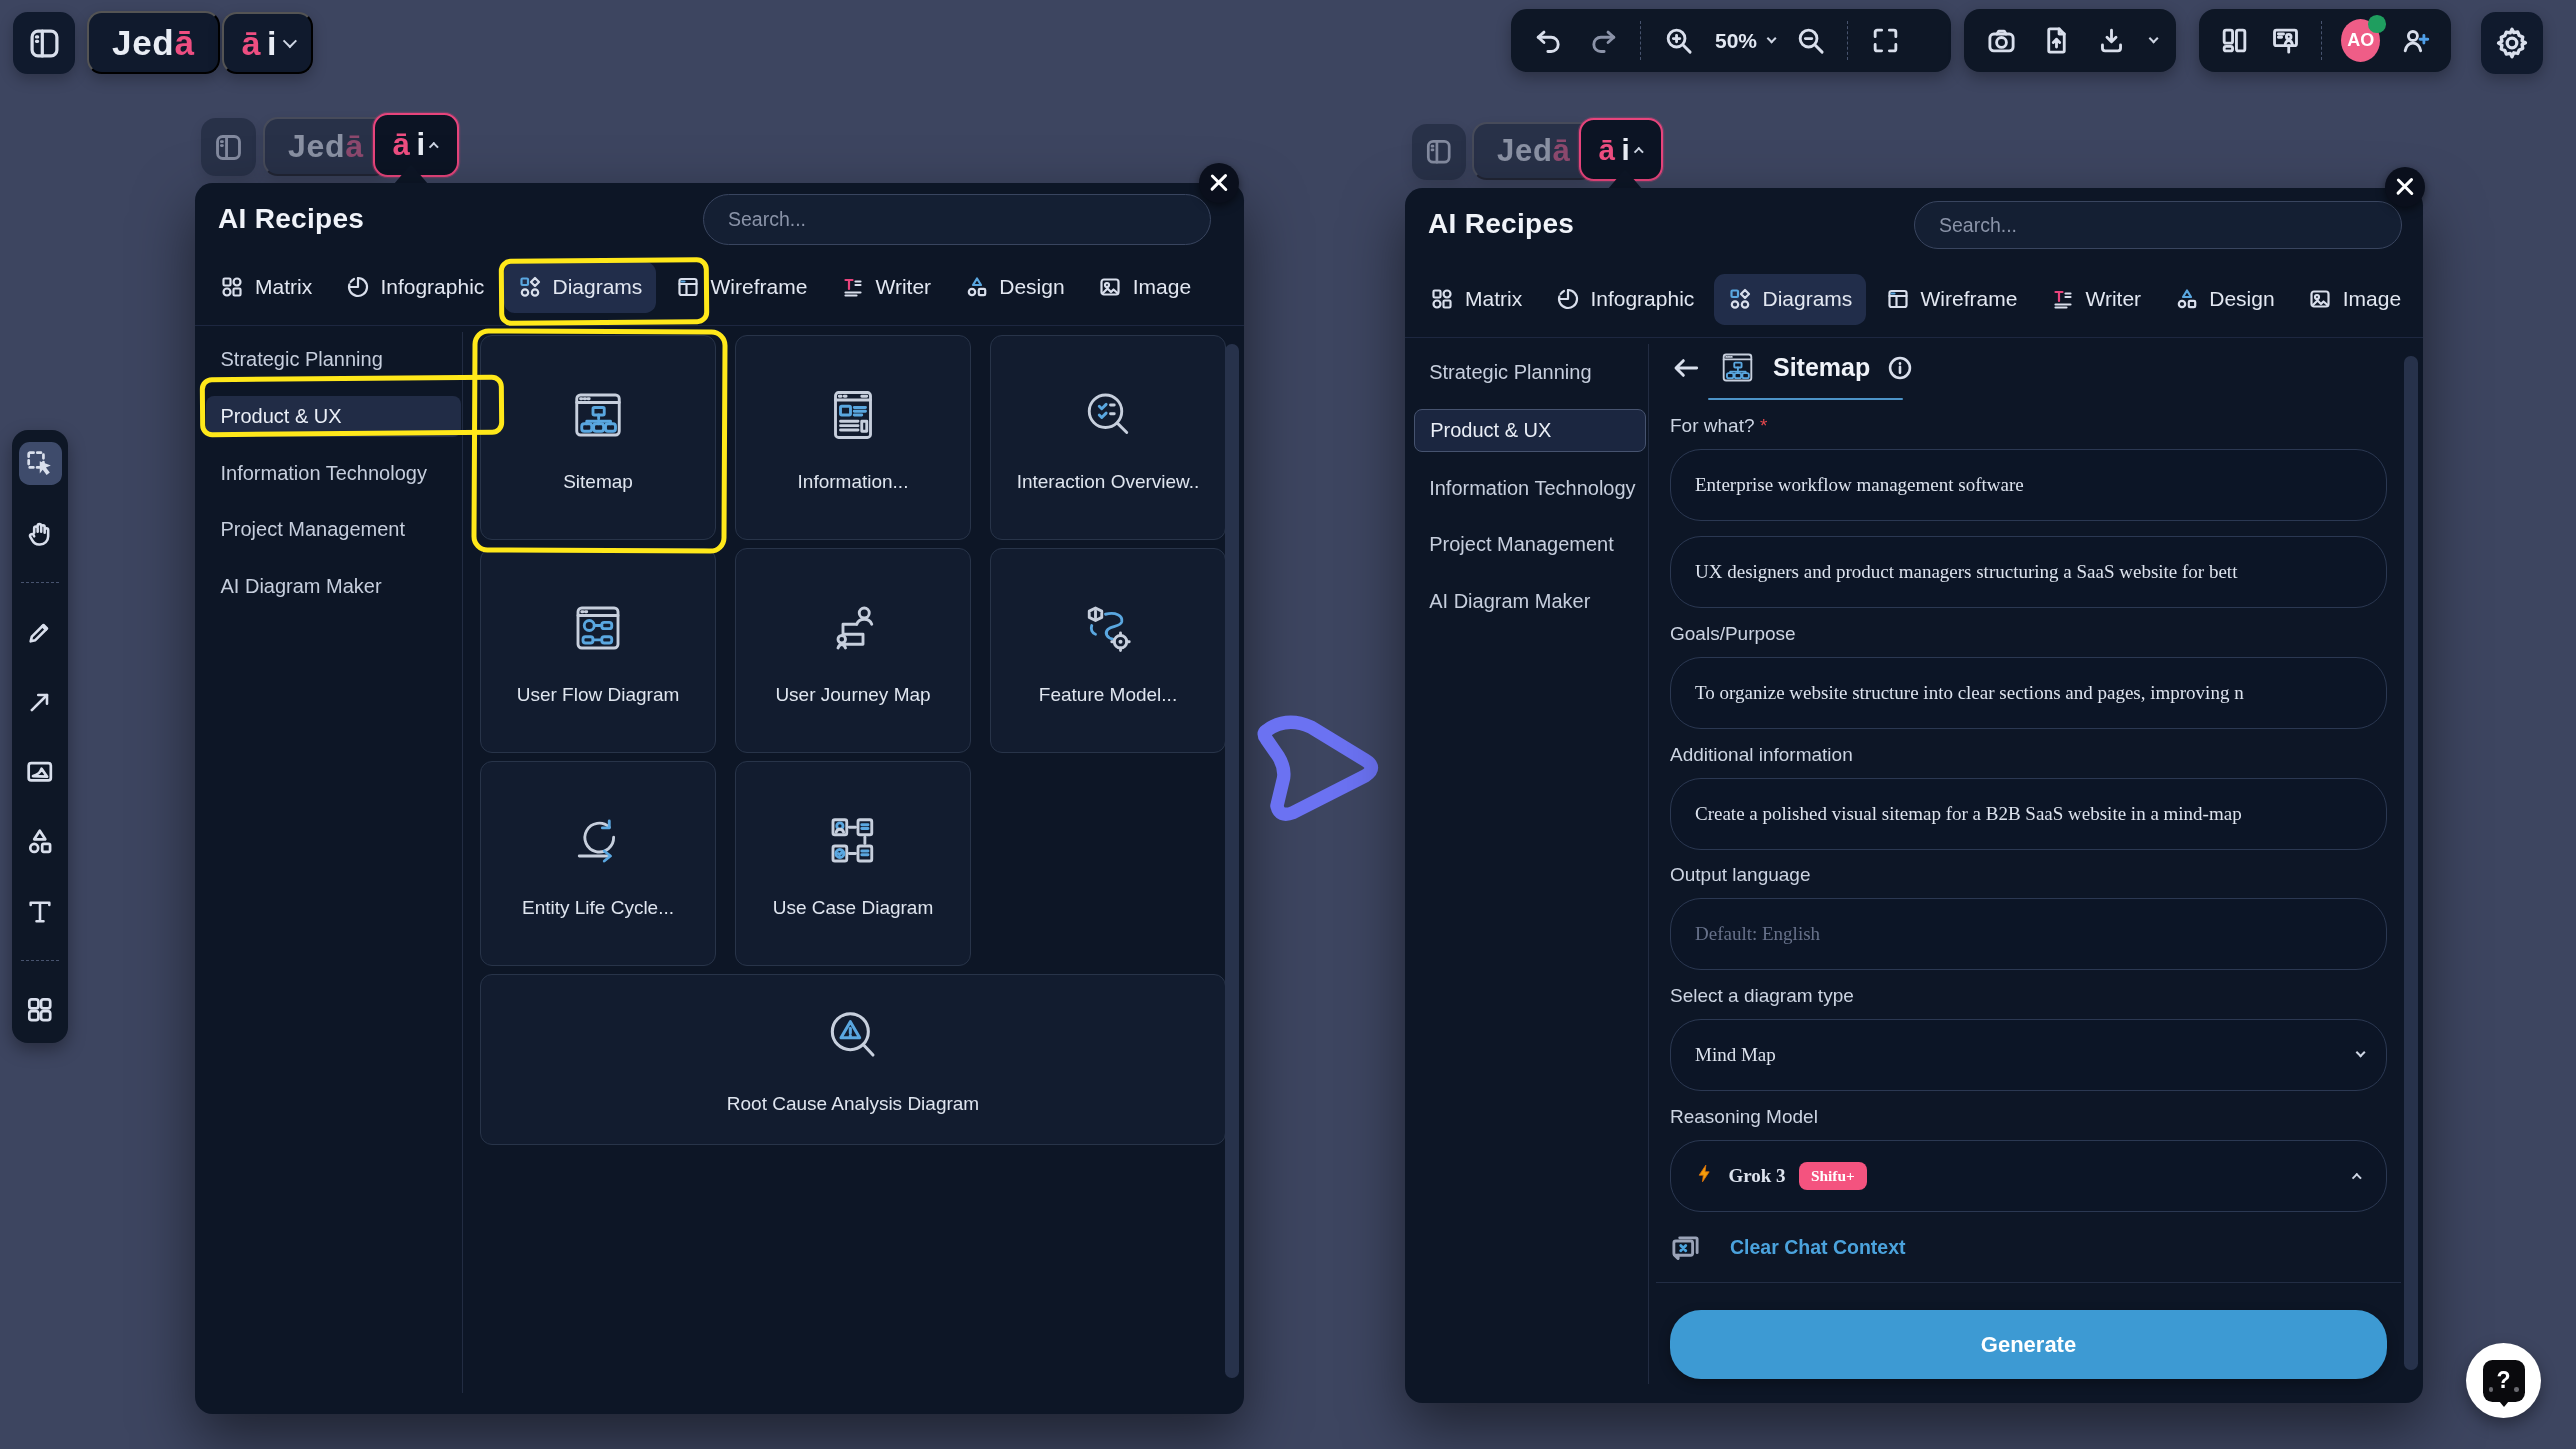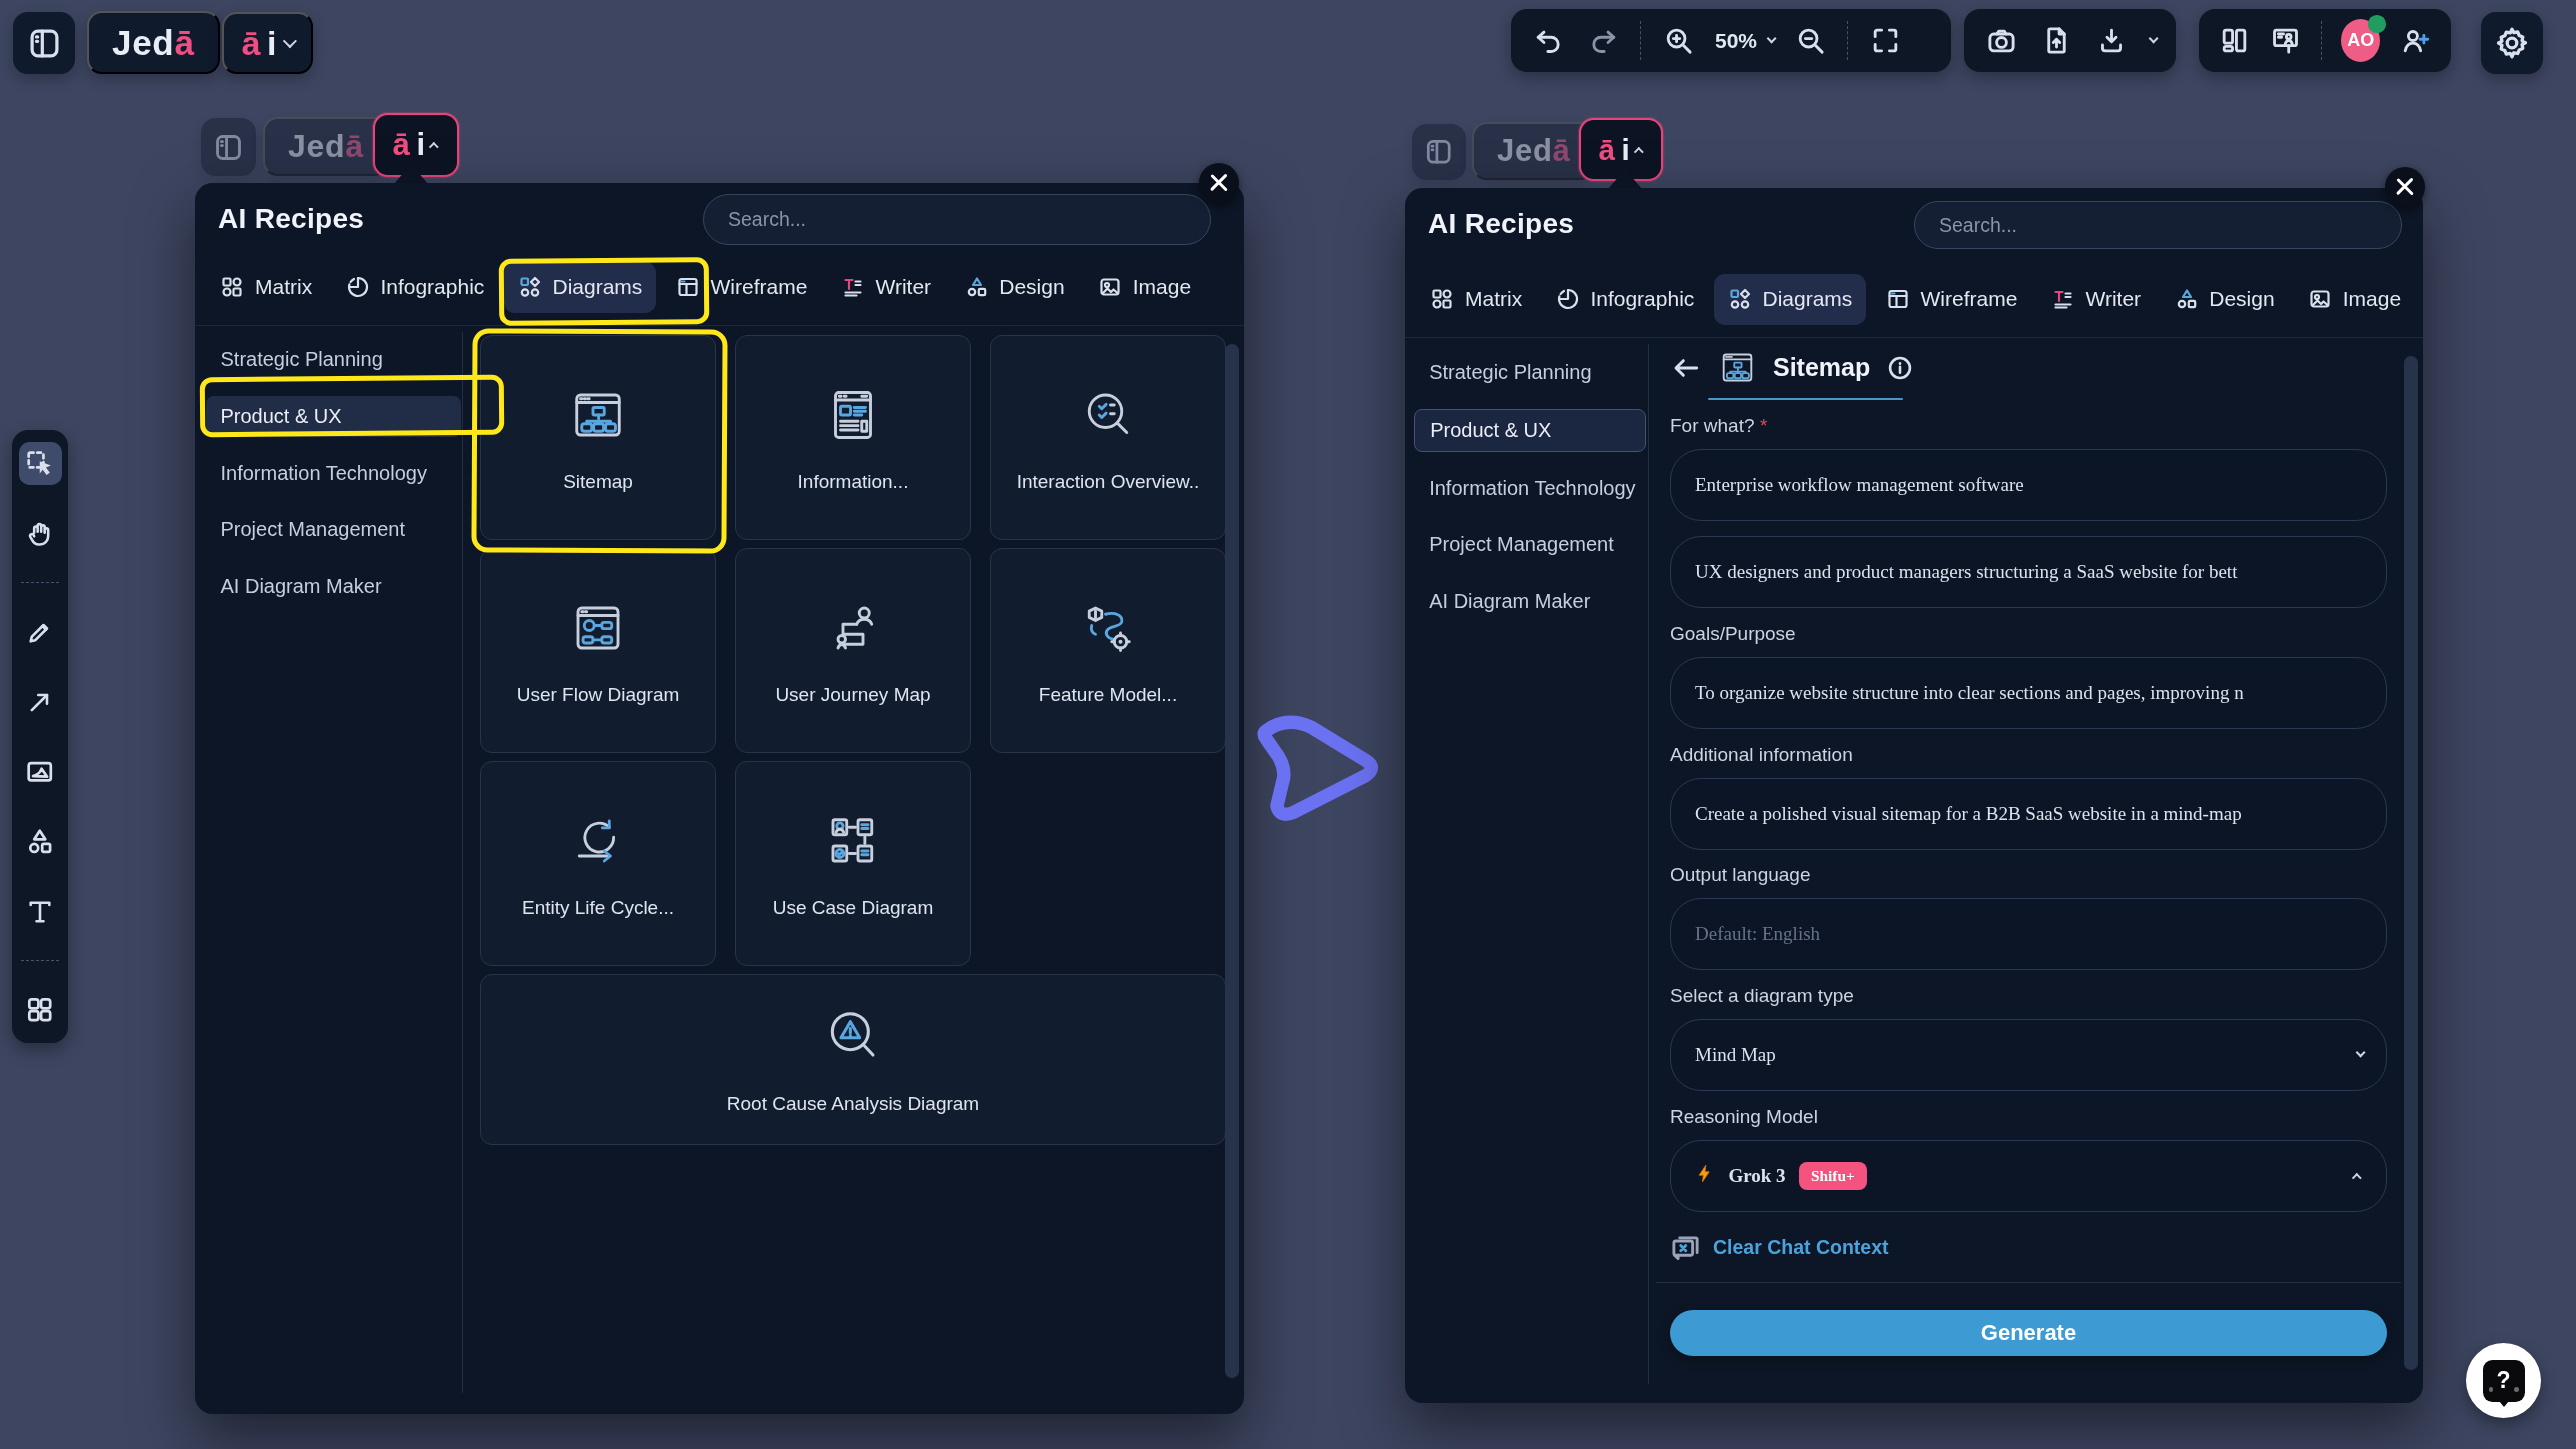--- a/index.html
+++ b/index.html
@@ -68,23 +68,23 @@
   .fhtitle{font-size:25px;font-weight:bold;color:#f0f3f9;}
   .underline{height:2.7px;width:195px;background:#4d94c8;border-radius:1.3px;margin:10.7px 0 0 38px;}
   .fblock{margin-top:14.8px;}
   .flabel{font-size:19px;color:#ccd4e2;margin-bottom:12px;display:flex;gap:5.4px;}
   .req{color:#e5484d;font-size:19px;}
   .tinput,.selectbox{background:rgba(13,22,38,.55);border:1.3px solid var(--inb);border-radius:31px;height:72px;color:#dde3ee;font-size:19px;padding:0 24px;width:100%;outline:none;font-family:Liberation Serif, serif;}
   .tinput::placeholder{color:var(--ph);}
   .selectbox{display:flex;align-items:center;justify-content:space-between;}
   .selval{display:flex;align-items:center;gap:13.4px;}
   .badge{background:#f4537f;color:#fff;font-size:15.4px;font-weight:bold;padding:5.4px 12px;border-radius:8px;}
-  .clearchat{margin-top:20px;display:flex;align-items:center;gap:12px;color:#4ba3dd;font-size:19.5px;font-weight:600;}
+  .clearchat{margin-top:20px;display:flex;align-items:center;gap:29px;color:#4ba3dd;font-size:19.5px;font-weight:600;}
   .footdiv{margin-top:19px;height:1.3px;background:#222d44;width:104%;margin-left:-2%;}
-  .genbtn{margin-top:27px;height:46px;border-radius:31px;background:#3d9ad3;color:#fff;font-size:22px;font-weight:bold;display:flex;align-items:center;justify-content:center;box-shadow:0 4px 12px rgba(0,0,0,.3);text-align:right;}
+  .genbtn{margin-top:27px;height:69px;border-radius:31px;background:#3d9ad3;color:#fff;font-size:22px;font-weight:bold;display:flex;align-items:center;justify-content:center;box-shadow:0 4px 12px rgba(0,0,0,.3);text-align:right;}
   
   .help{position:absolute;left:2466px;top:1343px;width:75px;height:75px;background:#fff;border-radius:50%;display:flex;align-items:center;justify-content:center;box-shadow:0 6.7px 16px rgba(0,0,0,.35);}
   .helpcore{width:42px;height:42px;background:#0a0a0d;border-radius:9.4px;position:relative;display:flex;align-items:center;justify-content:center;color:#fff;font-size:23px;font-weight:bold;}
   .helpcore:after{content:"";position:absolute;bottom:-5.4px;left:16px;border-left:5.4px solid transparent;border-right:5.4px solid transparent;border-top:6.7px solid #0a0a0d;}
   .hdot{position:absolute;bottom:9.4px;width:4.7px;height:4.7px;border-radius:50%;background:#6a6a70;}
 </style>
 </head>
 <body>
 
 <div class="stage">

